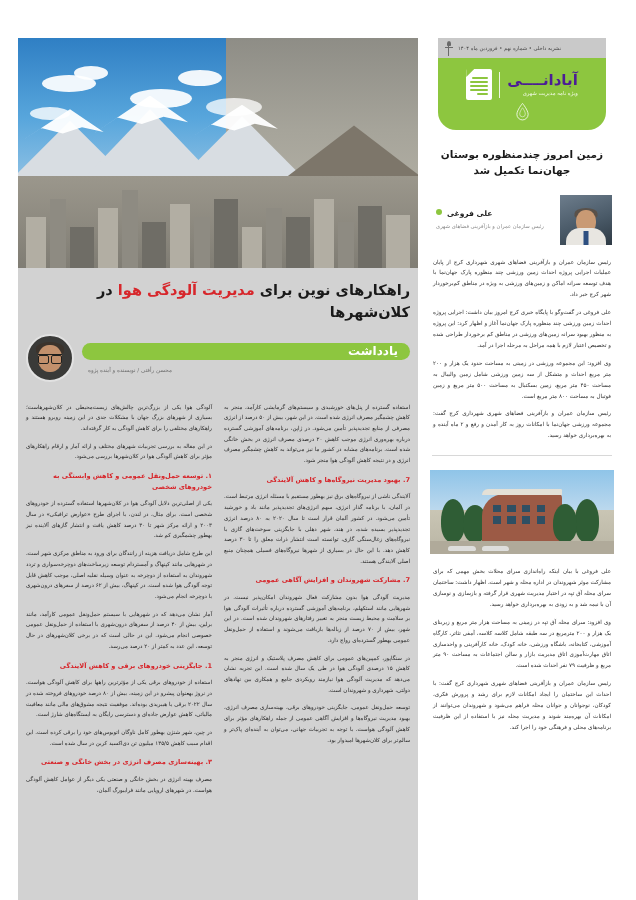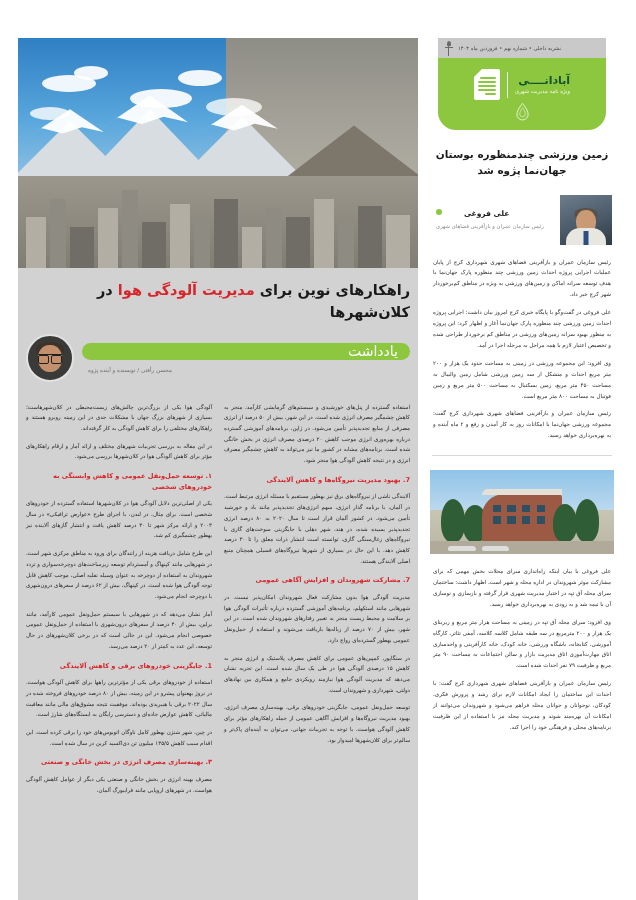--- a/index.html
+++ b/index.html
@@ -42,21 +42,21 @@
     background: #8dc63f; height: 72px;
     border-radius: 0 0 18px 18px;
     position: relative;
     display: flex; flex-direction: column;
     align-items: center; justify-content: flex-start;
     padding-top: 11px;
   }
   .mast-row { display: flex; align-items: center; gap: 7px; direction: rtl; }
   .mast-titles { text-align: right; }
   .mast-title {
-    font-size: 11px; font-weight: bold; color: #14532d; line-height: 1.05;
+    font-size: 15px; font-weight: bold; color: #4c1d95; line-height: 1.05;
     letter-spacing: .5px;
   }
   .mast-sub { font-size: 5.4px; color: #f2fae6; margin-top: 2px; letter-spacing: .2px; }
   .mast-divider { width: 1px; height: 26px; background: #ffffff; opacity: .85; }
   .doc-icon { width: 26px; height: 31px; position: relative; }
   .doc-icon .sheet {
     position: absolute; inset: 0; background: #fff; border-radius: 2px;
   }
   .doc-icon .fold {
     position: absolute; top: 0; left: 0; width: 8px; height: 8px;
@@ -73,21 +73,21 @@
     font-size: 10.5px; font-weight: bold; color: #1b1b1b;
     text-align: center; line-height: 1.55; direction: rtl;
   }
   .byline-row {
     display: flex; align-items: center; gap: 8px;
     margin-top: 16px; direction: rtl; padding: 0 2px;
   }
   .byline-texts { flex: 1; text-align: left; padding-left: 4px; }
   .byline-name-row {
     display: flex; align-items: flex-start; justify-content: flex-start;
-    flex-direction: row-reverse; gap: 22px;
+    flex-direction: row-reverse; gap: 5px;
   }
   .byline-dot { width: 6px; height: 6px; border-radius: 50%; background: #8dc63f; flex: none; }
   .byline-name { font-size: 7.5px; font-weight: bold; color: #1b1b1b; }
   .byline-role {
     font-size: 5.3px; color: #8a8a8a; line-height: 1.7; margin-top: 4px; text-align: left;
   }
   .portrait {
     width: 52px; height: 50px; flex: none; overflow: hidden;
     background: linear-gradient(160deg,#6d7d8c 0%,#4a5a68 55%,#2e3a44 100%);
     position: relative;
@@ -219,21 +219,21 @@
     border: 1.5px solid #20201e; border-radius: 2px;
   }
   .note-avatar .a-glass:before { left: 0; }
   .note-avatar .a-glass:after { right: 0; }
   .note-right { flex: 1; }
   .note-pill {
     background: #8dc63f; height: 17px; border-radius: 9px;
     display: flex; align-items: center; justify-content: flex-start;
     padding: 0 12px; direction: rtl;
   }
-  .note-pill span { font-size: 14px; font-weight: normal; color: #ffffff; }
+  .note-pill span { font-size: 12px; font-weight: bold; color: #ffffff; }
   .note-author {
     font-size: 5.6px; color: #6e6e6e; text-align: left; direction: rtl;
     margin-top: 7px; padding-left: 6px;
   }
 
   .cols {
     display: flex; flex-direction: row; gap: 12px; padding: 10px 8px 0 8px;
     background: #d2d2d2; height: 515px;
   }
   .col { flex: 1; direction: rtl; }
@@ -285,21 +285,21 @@
           </div>
         </div>
         <svg class="drop-logo" viewBox="0 0 24 30">
           <path d="M12 2 C12 2 3 13 3 19.5 A9 9 0 0 0 21 19.5 C21 13 12 2 12 2 Z" fill="none" stroke="#ffffff" stroke-width="1.4" opacity="0.9"></path>
           <path d="M12 9 C12 9 7.5 15 7.5 19 A4.5 4.5 0 0 0 16.5 19 C16.5 15 12 9 12 9 Z" fill="none" stroke="#ffffff" stroke-width="1.1" opacity="0.75"></path>
         </svg>
       </div>
     </div>
 
     <div class="lead-block">
-      <div class="lead-title">زمین ورزشی چندمنظوره بوستان جهان‌نما پژوه شد</div>
+      <div class="lead-title">زمین امروز چندمنظوره بوستان جهان‌نما تکمیل شد</div>
 
       <div class="byline-row">
         <div class="portrait">
           <div class="p-hair"></div>
             <div class="p-head"></div>
           <div class="p-body"></div>
             <div class="p-tie"></div>
         </div>
         <div class="byline-texts">
           <div class="byline-name-row">

